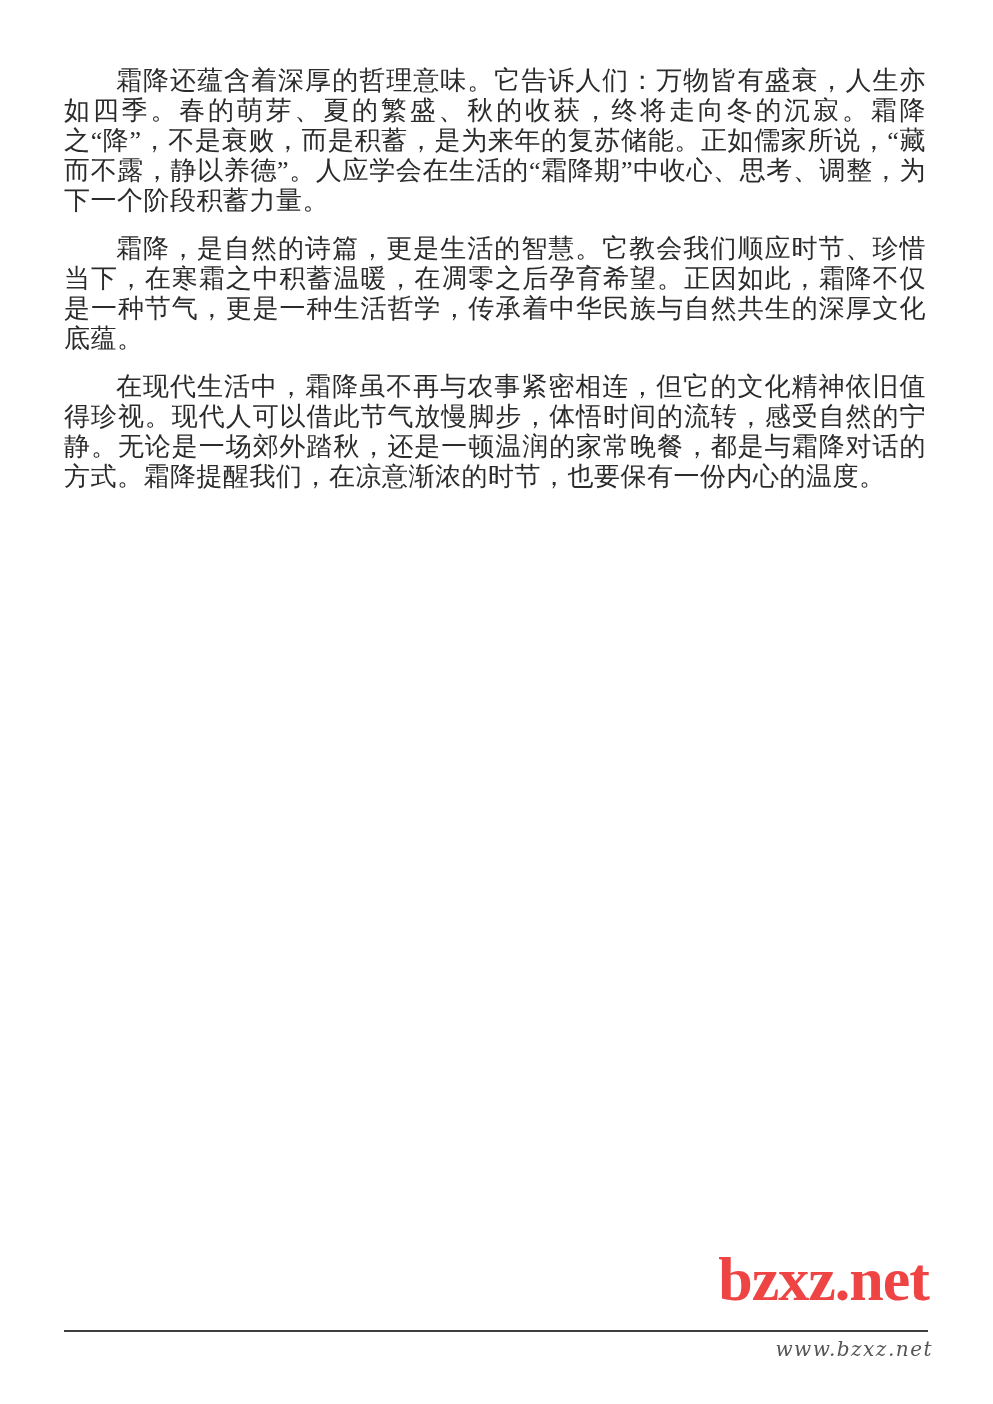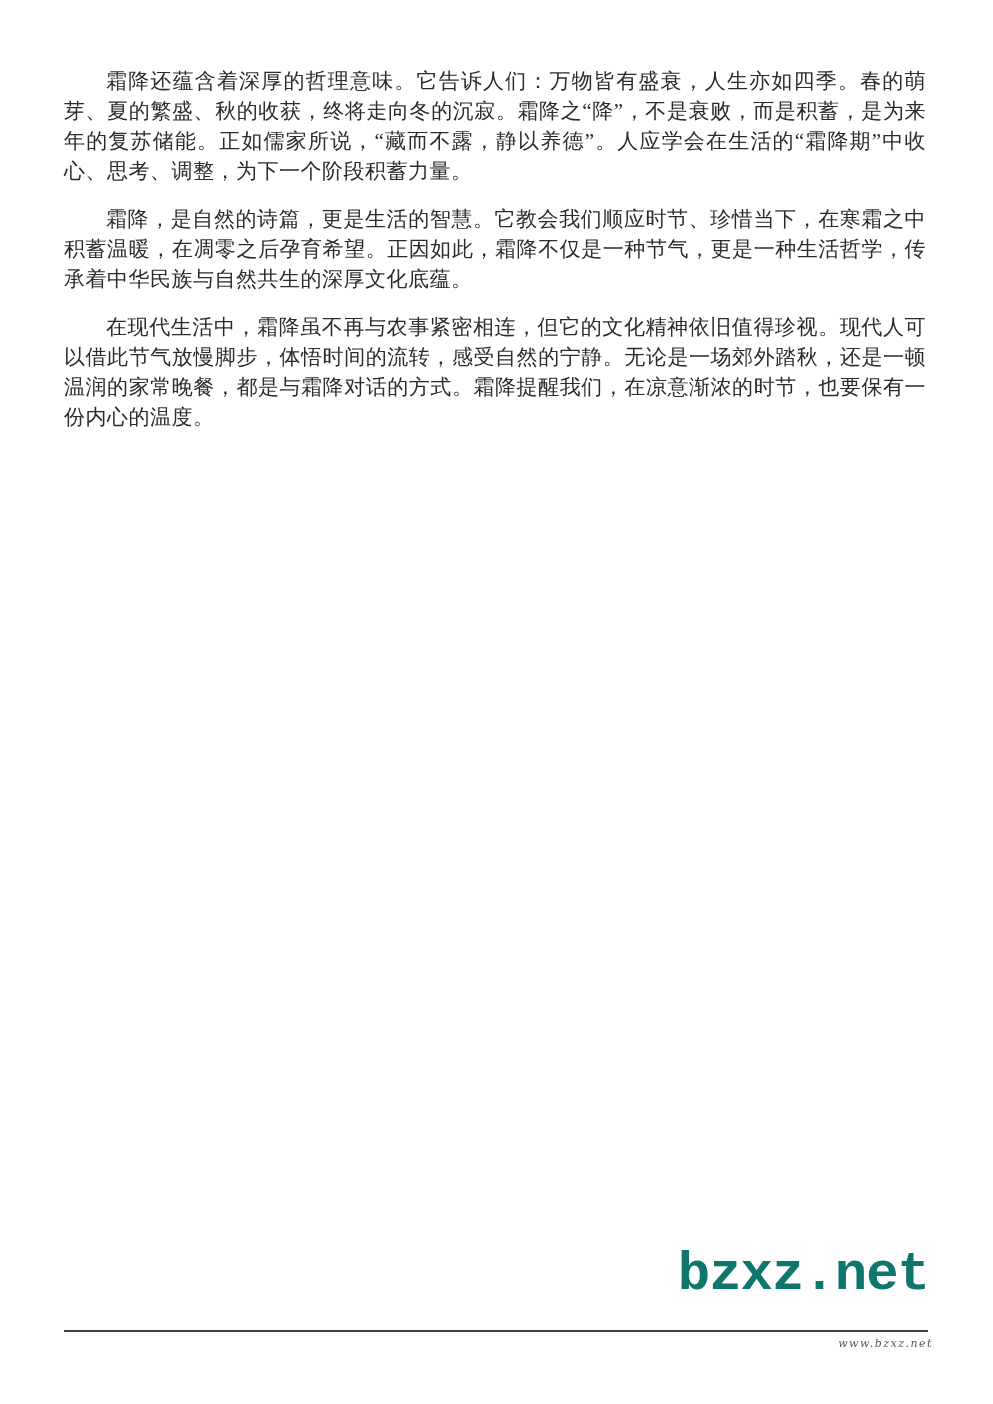--- a/index.html
+++ b/index.html
@@ -18,57 +18,57 @@
     position: absolute;
     inset: 0;
     background: #ffffff;
   }
   .content {
     position: absolute;
     left: 64px;
     top: 66px;
     width: 862px;
     color: #2b2b2b;
-    font-size: 21px;
+    font-size: 26px;
     line-height: 30px;
     text-align: justify;
   }
   .content p {
     margin: 0 0 18px 0;
     text-indent: 2em;
     letter-spacing: 0.5px;
   }
   .watermark {
     position: absolute;
     right: 64px;
     top: 1248px;
-    font-family: Liberation Mono, monospace;
+    font-family: Liberation Serif, serif;
     font-weight: bold;
-    font-size: 54px;
+    font-size: 62px;
     line-height: 1;
-    color: #0f766e;
+    color: #ef4444;
     letter-spacing: -1px;
     z-index: 1;
     user-select: none;
   }
   .footer-rule {
     position: absolute;
     left: 64px;
     width: 864px;
     top: 1330px;
     border-top: 2px solid #3f3f3f;
     z-index: 2;
   }
   .footer-url {
     position: absolute;
     right: 60px;
     top: 1337px;
     font-family: "DejaVu Serif", "Liberation Serif", serif;
     font-style: italic;
-    font-size: 11px;
+    font-size: 20px;
     color: #555555;
     letter-spacing: 1.5px;
     z-index: 2;
   }
 </style>
 </head>
 <body>
 
 <div class="page">
 

